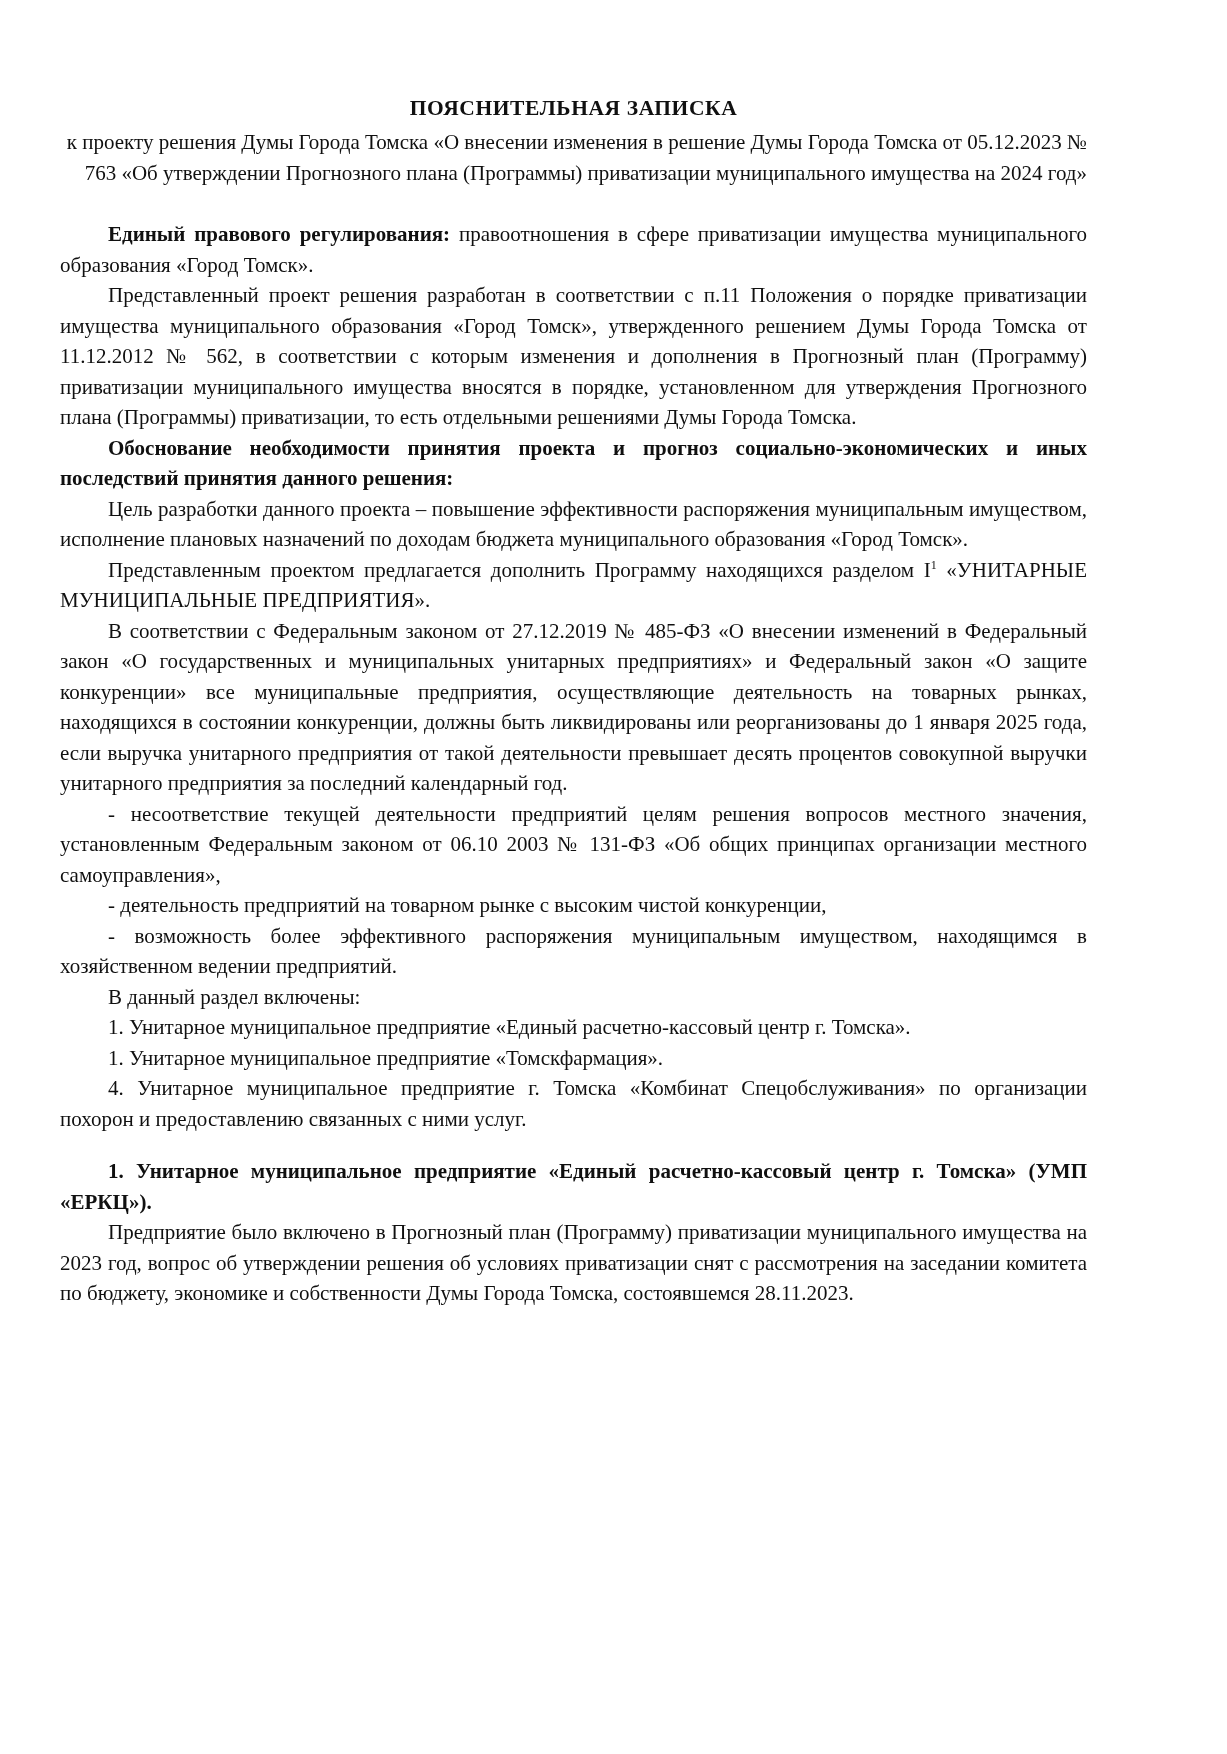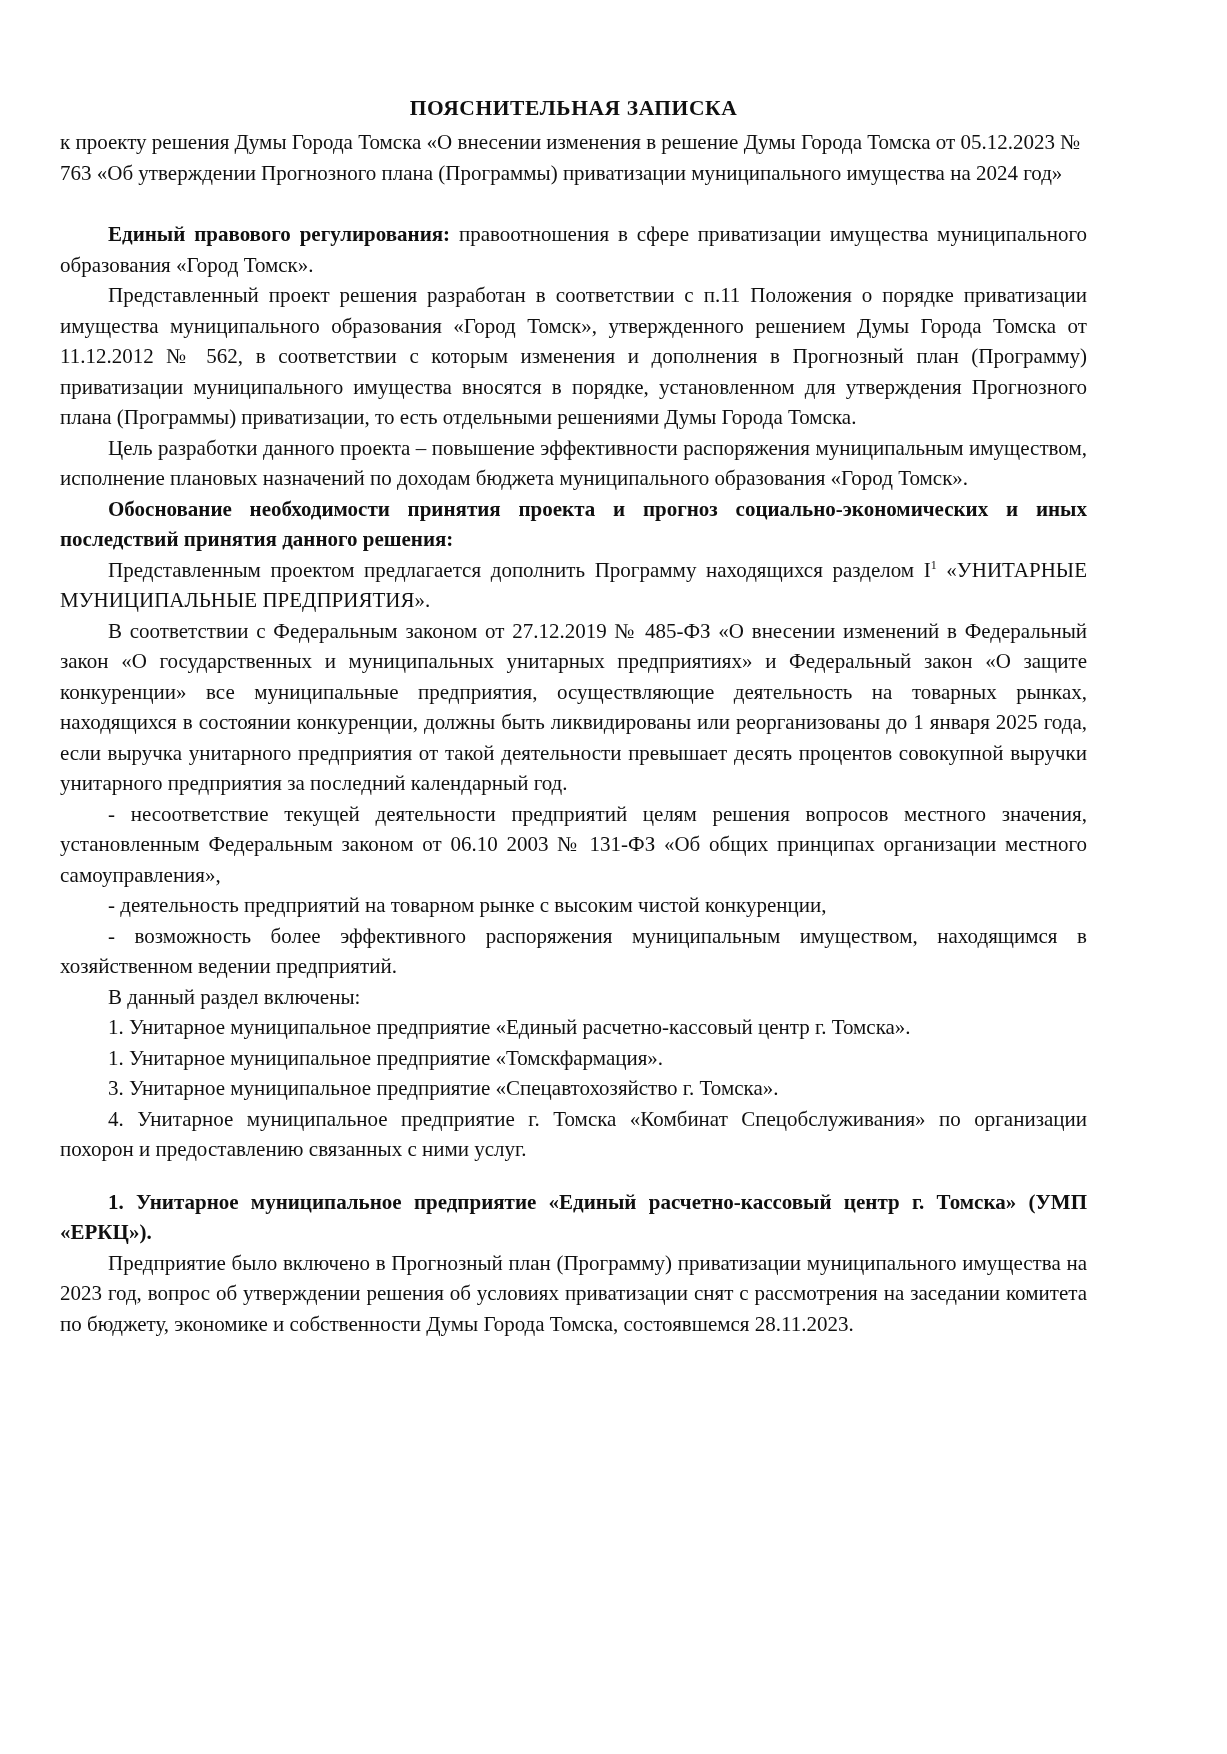--- a/index.html
+++ b/index.html
@@ -18,21 +18,21 @@
     color: #101010;
   }
   .doc-title {
     text-align: center;
     font-weight: bold;
     font-size: 21.5px;
     letter-spacing: 0.6px;
     margin: 0 0 6px 0;
   }
   .doc-subtitle {
-    text-align: left;
+    text-align: right;
     font-size: 21px;
     line-height: 31px;
     margin: 0 0 30px 0;
   }
   p.body {
     text-align: justify;
     text-justify: inter-word;
     font-size: 21px;
     line-height: 30.5px;
     margin: 0;
@@ -57,41 +57,40 @@
 <div class="page">
 
   <h1 class="doc-title">ПОЯСНИТЕЛЬНАЯ ЗАПИСКА</h1>
 
   <div class="doc-subtitle">к проекту решения Думы Города Томска «О внесении изменения в решение Думы Города Томска от 05.12.2023 № 763 «Об утверждении Прогнозного плана (Программы) приватизации муниципального имущества на 2024 год»</div>
 
   <p class="body"><span class="b">Единый правового регулирования:</span><span> правоотношения в сфере приватизации имущества муниципального образования «Город Томск».</span></p>
 
   <p class="body">Представленный проект решения разработан в соответствии с п.11 Положения о порядке приватизации имущества муниципального образования «Город Томск», утвержденного решением Думы Города Томска от 11.12.2012 № 562, в соответствии с которым изменения и дополнения в Прогнозный план (Программу) приватизации муниципального имущества вносятся в порядке, установленном для утверждения Прогнозного плана (Программы) приватизации, то есть отдельными решениями Думы Города Томска.</p>
 
+  <p class="body b">Обоснование необходимости принятия проекта и прогноз социально-экономических и иных последствий принятия данного решения:</p>
+
   <p class="body">Цель разработки данного проекта – повышение эффективности распоряжения муниципальным имуществом, исполнение плановых назначений по доходам бюджета муниципального образования «Город Томск».</p>
-
-  <p class="body b">Обоснование необходимости принятия проекта и прогноз социально-экономических и иных последствий принятия данного решения:</p>
 
   <p class="body"><span>Представленным проектом предлагается дополнить Программу находящихся разделом I</span><sup>1</sup><span> «УНИТАРНЫЕ МУНИЦИПАЛЬНЫЕ ПРЕДПРИЯТИЯ».</span></p>
 
   <p class="body">В соответствии с Федеральным законом от 27.12.2019 № 485-ФЗ «О внесении изменений в Федеральный закон «О государственных и муниципальных унитарных предприятиях» и Федеральный закон «О защите конкуренции» все муниципальные предприятия, осуществляющие деятельность на товарных рынках, находящихся в состоянии конкуренции, должны быть ликвидированы или реорганизованы до 1 января 2025 года, если выручка унитарного предприятия от такой деятельности превышает десять процентов совокупной выручки унитарного предприятия за последний календарный год.</p>
 
 
   <p class="body">- несоответствие текущей деятельности предприятий целям решения вопросов местного значения, установленным Федеральным законом от 06.10 2003 № 131-ФЗ «Об общих принципах организации местного самоуправления»,</p>
 
   <p class="body">- деятельность предприятий на товарном рынке с высоким чистой конкуренции,</p>
 
 
   <p class="body">- возможность более эффективного распоряжения муниципальным имуществом, находящимся в хозяйственном ведении предприятий.</p>
 
   <p class="body">В данный раздел включены:</p>
 
   <p class="body">1. Унитарное муниципальное предприятие «Единый расчетно-кассовый центр г. Томска».</p>
   <p class="body">1. Унитарное муниципальное предприятие «Томскфармация».</p>
-  <p class="body">3. Унитарное муниципальное предприятие «Спецавтохозяйство г. Томска».</p>
   <p class="body">4. Унитарное муниципальное предприятие г. Томска «Комбинат Спецобслуживания» по организации похорон и предоставлению связанных с ними услуг.</p>
 
   <div class="gap"></div>
 
   <p class="body b">1. Унитарное муниципальное предприятие «Единый расчетно-кассовый центр г. Томска» (УМП «ЕРКЦ»).</p>
 
   <p class="body">Предприятие было включено в Прогнозный план (Программу) приватизации муниципального имущества на 2023 год, вопрос об утверждении решения об условиях приватизации снят с рассмотрения на заседании комитета по бюджету, экономике и собственности Думы Города Томска, состоявшемся 28.11.2023.</p>
 
 </div>
 

